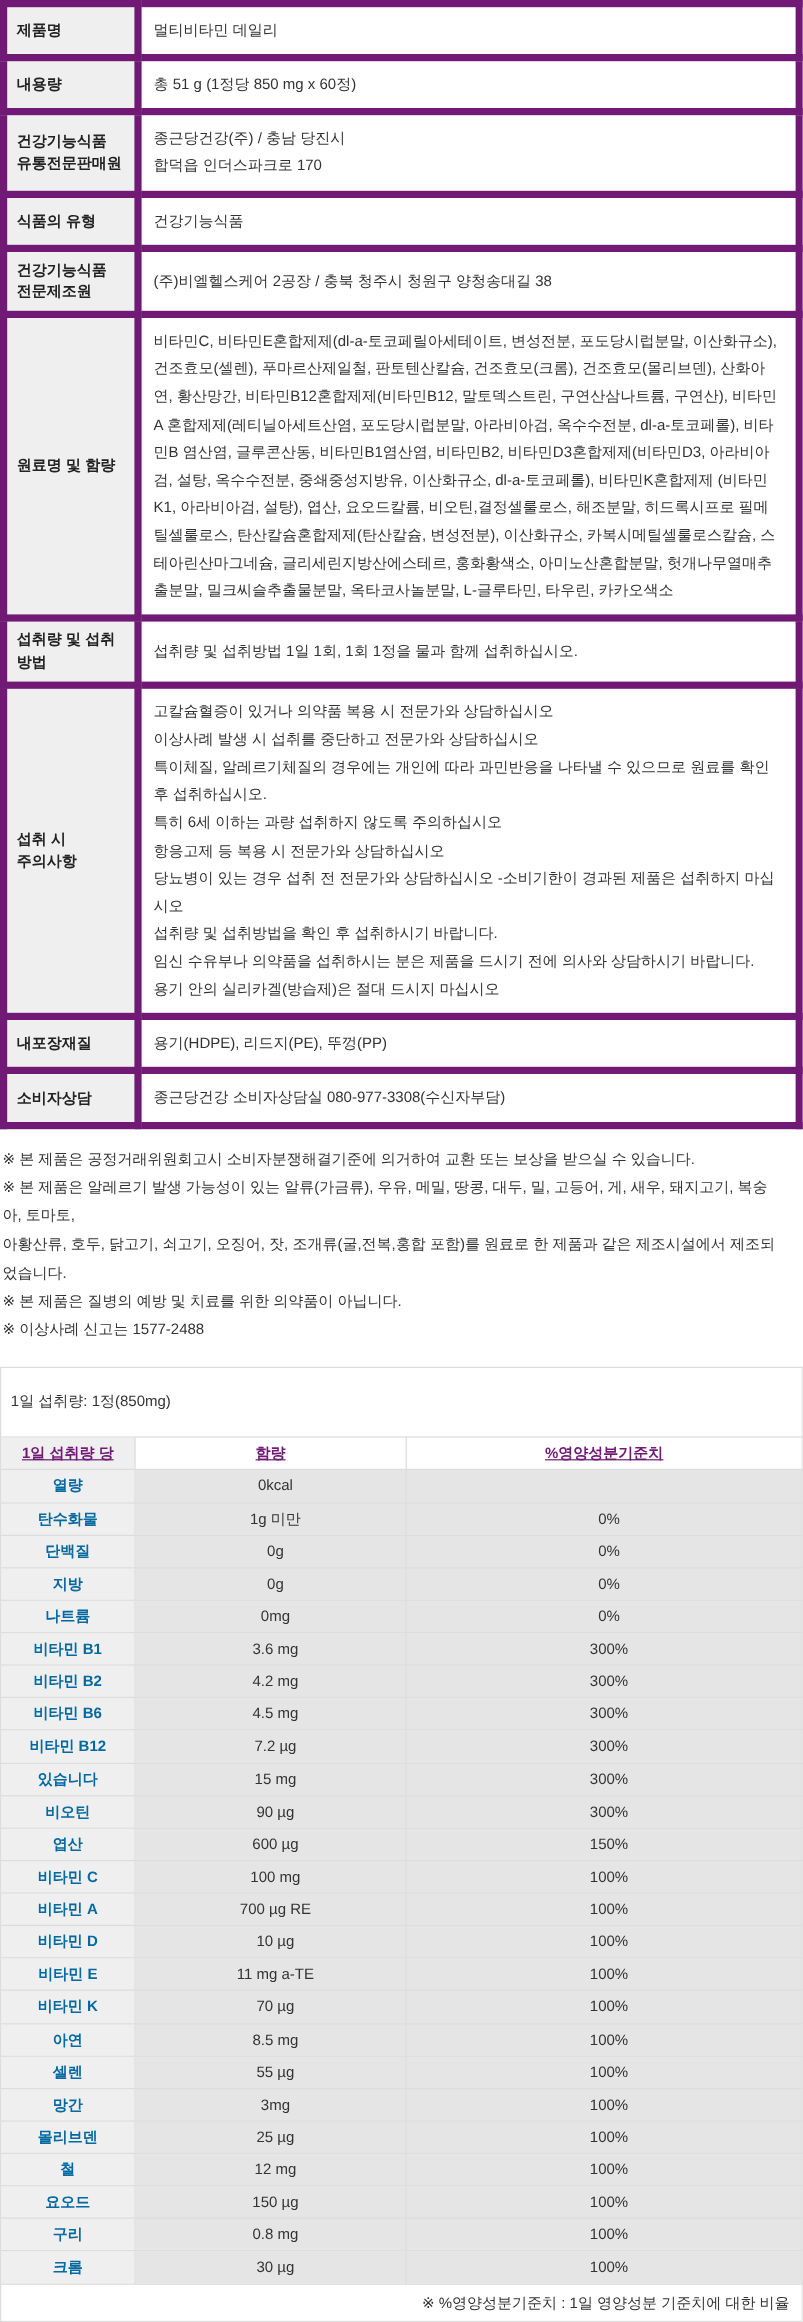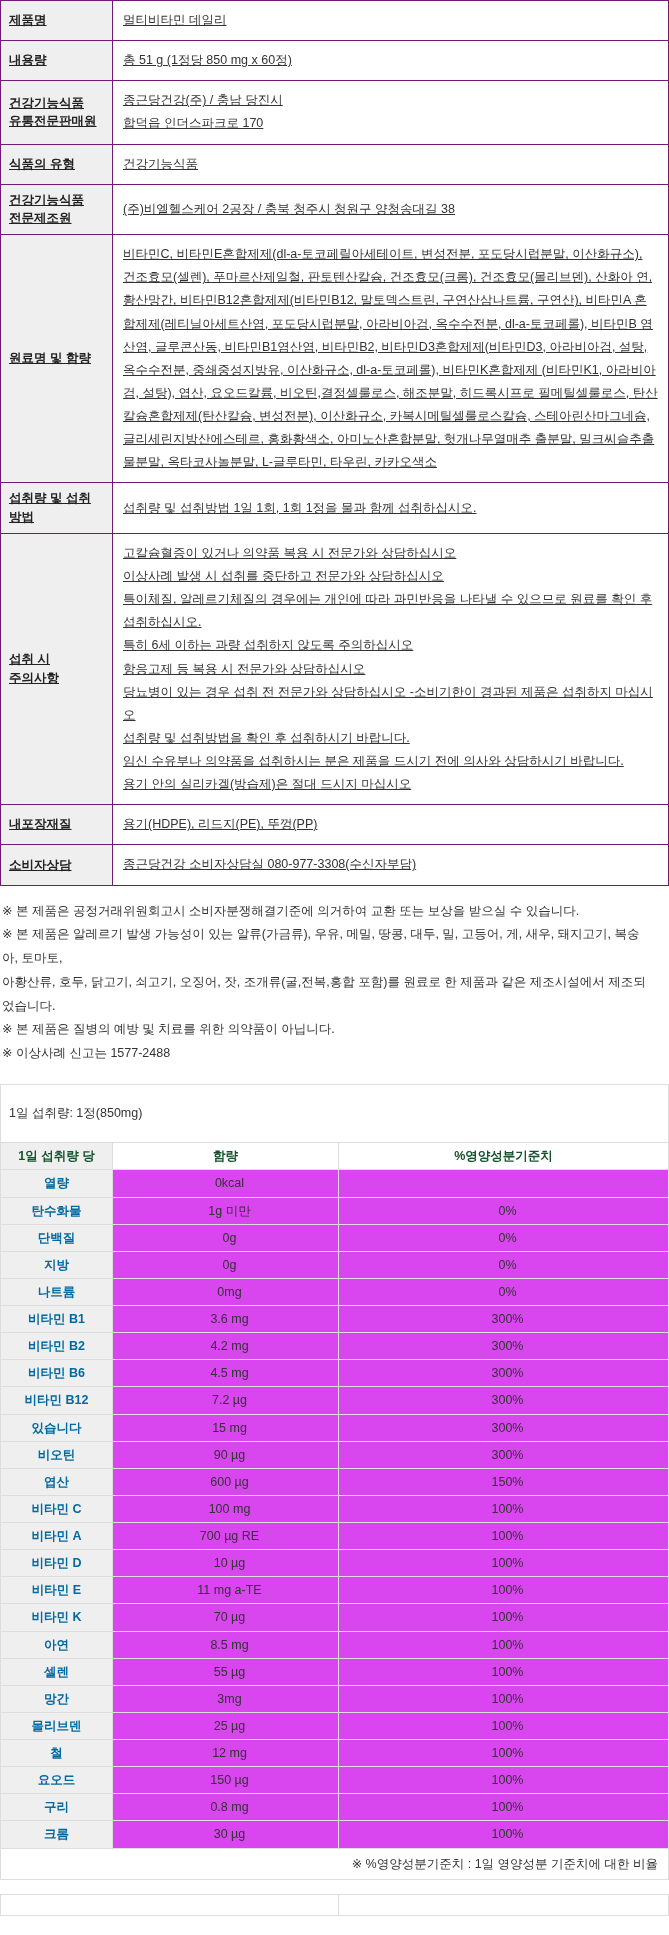--- a/index.html
+++ b/index.html
@@ -5,21 +5,21 @@
   * { box-sizing: border-box; }
   html, body { margin: 0; padding: 0; background: #fff; }
   body {
     width: 669px;
     font-family: "Liberation Sans", "DejaVu Sans", sans-serif;
     font-size: 12.5px;
     color: #333;
   }
   
   table.info-table { width: 100%; border-collapse: collapse; table-layout: fixed; }
-  table.info-table th, table.info-table td { border: 1px solid #701a75; text-decoration: underline; }
+  table.info-table th, table.info-table td { border: 6px solid #701a75; }
   table.info-table th {
     width: 112px; background: #efefef; color: #222;
     font-weight: bold; text-align: left; vertical-align: middle;
     padding: 6px 8px; line-height: 1.5; white-space: pre-line;
   }
   table.info-table td {
     padding: 8px 10px; vertical-align: middle;
     line-height: 1.85; white-space: pre-line;
   }
   
@@ -30,24 +30,24 @@
     border: 1px solid #ddd; border-bottom: none;
     padding: 20px 8px; line-height: 1.4; background: #fff;
   }
   table.nutrition-table { width: 100%; border-collapse: collapse; table-layout: fixed; }
   table.nutrition-table th, table.nutrition-table td {
     border: 1px solid #ddd; text-align: center; vertical-align: middle;
     padding: 4px 6px; line-height: 1.45;
   }
   table.nutrition-table col.c1 { width: 112px; }
   table.nutrition-table col.c2 { width: 226px; }
-  table.nutrition-table thead th { font-weight: bold; background: #fff; color: #14532d; }
+  table.nutrition-table thead th { font-weight: bold; background: #fff; color: #701a75; text-decoration: underline; }
   table.nutrition-table thead th:first-child { background: #efefef; }
   table.nutrition-table tbody th { background: #efefef; font-weight: bold; color: #0369a1; }
-  table.nutrition-table tbody td { background: #d946ef; padding-left: 14px; }
+  table.nutrition-table tbody td { background: #e5e5e5; padding-left: 14px; }
   .nutrition-footnote {
     border: 1px solid #ddd; border-top: none;
     padding: 6px 10px; text-align: right; line-height: 1.5;
   }
   
   table.desc-table { width: 100%; border-collapse: collapse; table-layout: fixed; margin-top: 14px; }
   table.desc-table td {
     border: 1px solid #ddd; vertical-align: top;
     padding: 10px 12px; line-height: 1.85;
   }

